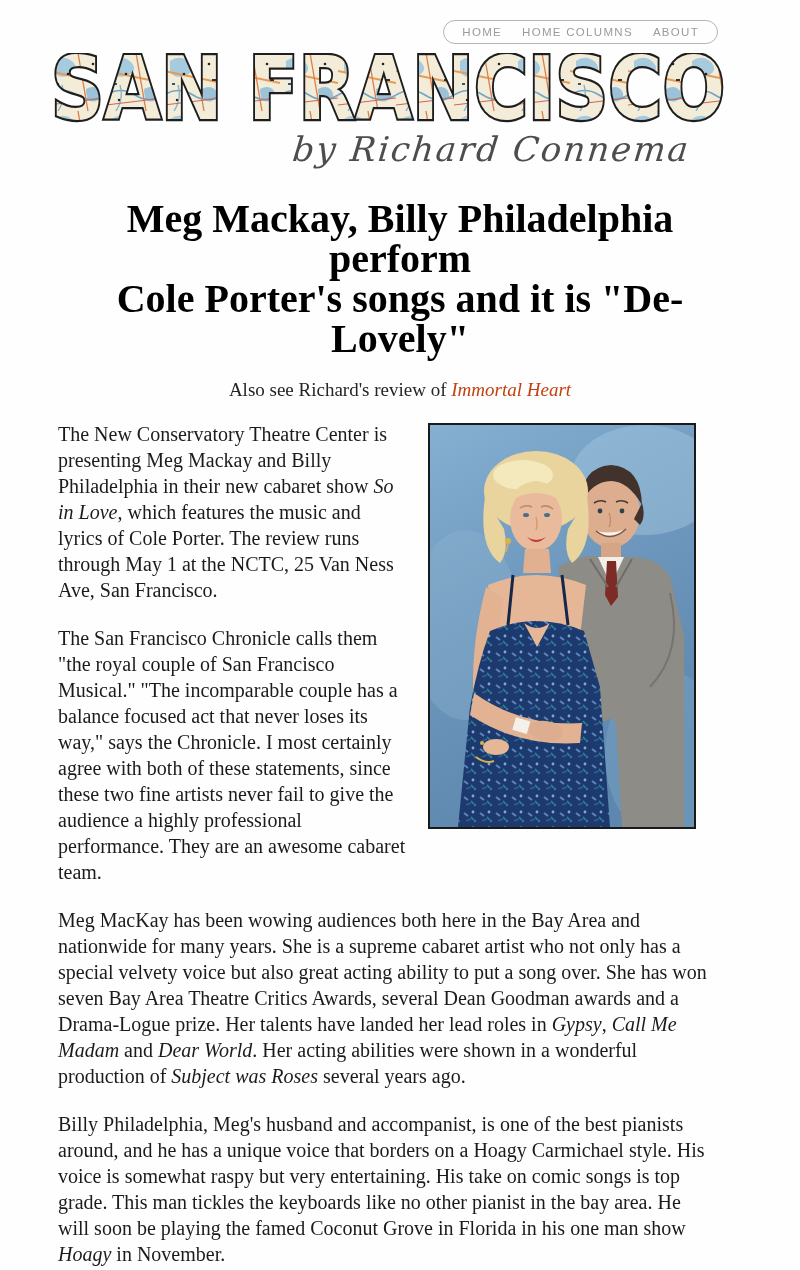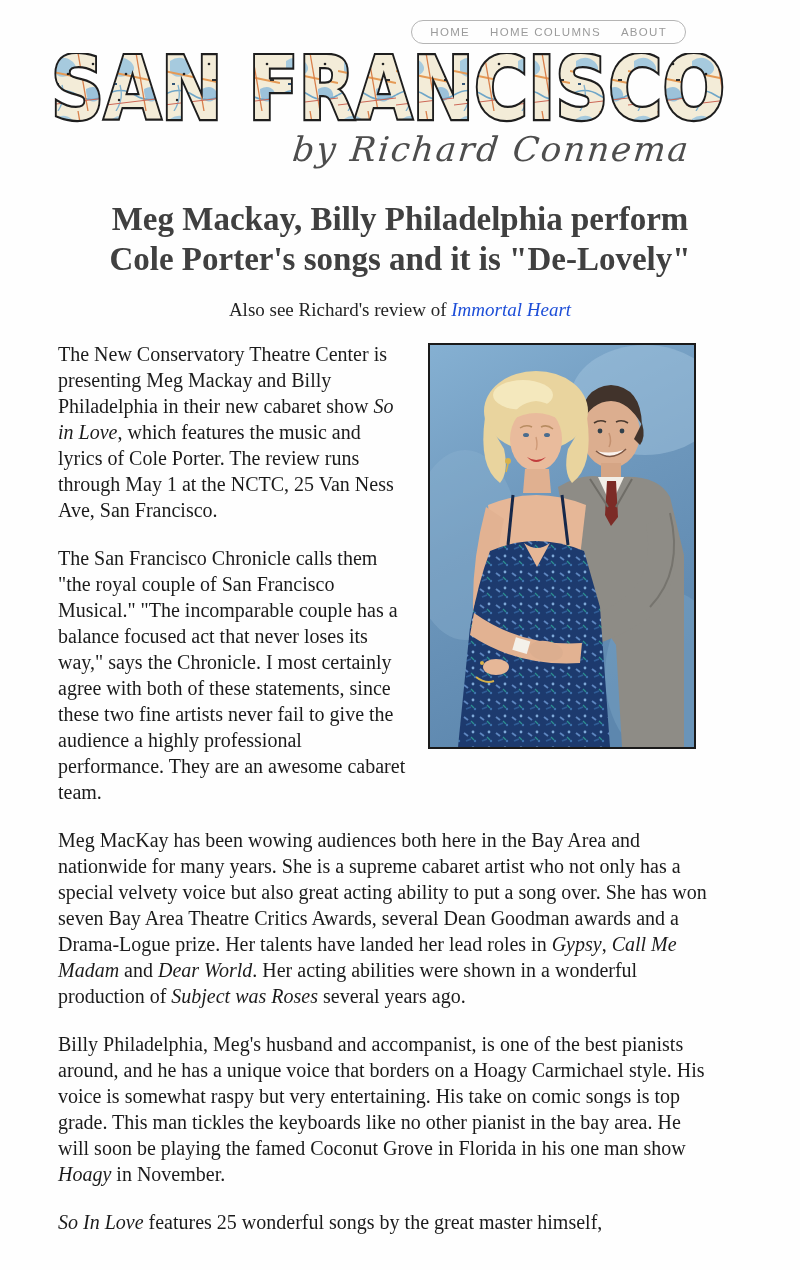--- a/index.html
+++ b/index.html
@@ -10,21 +10,21 @@
     overflow: hidden;
     background: #fefefe;
     font-family: "Liberation Serif", serif;
     color: #1b1b1b;
   }
 
   
   .topnav {
     display: flex;
     justify-content: flex-end;
-    padding: 20px 114px 0 0;
+    padding: 20px 82px 0 0;
     margin-left: 20px;
   }
   .nav-pill {
     display: flex;
     align-items: center;
     gap: 20px;
     border: 1px solid #b5b5b5;
     border-radius: 14px;
     padding: 5px 18px;
     font-family: "Liberation Sans", sans-serif;
@@ -47,23 +47,23 @@
     color: #4d4d4d;
     transform: skewX(-6deg);
   }
 
   
   .headline {
     width: 684px;
     margin: 30px 0 16px 58px;
     text-align: center;
     font-weight: bold;
-    font-size: 33px;
+    font-size: 40px;
     line-height: 40px;
-    color: #404040;
+    color: #000000;
   }
   .also-see {
     width: 684px;
     margin: 20px 0 0 58px;
     text-align: center;
     font-size: 19px;
     color: #252525;
   }
   .also-see a {
     font-style: italic;
@@ -123,21 +123,21 @@
           </pattern>
         </defs>
         <text x="340" y="66" text-anchor="middle" textLength="674" lengthAdjust="spacingAndGlyphs" font-family="DejaVu Sans, sans-serif" font-weight="bold" font-size="88" fill="url(#mapP)" stroke="#1e1e1e" stroke-width="4.5" paint-order="stroke">SAN FRANCISCO</text>
       </svg>
     </div>
     <div class="byline">by Richard Connema</div>
   </header>
 
   <h1 class="headline"><span>Meg Mackay, Billy Philadelphia perform</span><br><span>Cole Porter's songs and it is "De-Lovely"</span></h1>
 
-  <p class="also-see"><span>Also see Richard's review of </span><a id="review-link" style="color: #1d4ed8;">Immortal Heart</a></p>
+  <p class="also-see"><span>Also see Richard's review of </span><a id="review-link" style="color: #c2410c;">Immortal Heart</a></p>
 
   <div class="article-body">
 
     <figure class="photo-frame" style="margin-top:2px;margin-bottom:12px;">
       <svg width="264" height="402" viewBox="0 0 264 402">
         <defs>
           <linearGradient id="pbg" x1="0" y1="0" x2="0.35" y2="1">
             <stop offset="0" stop-color="#85b0d2"></stop>
             <stop offset="0.5" stop-color="#6d97bc"></stop>
             <stop offset="1" stop-color="#5d87ae"></stop>

